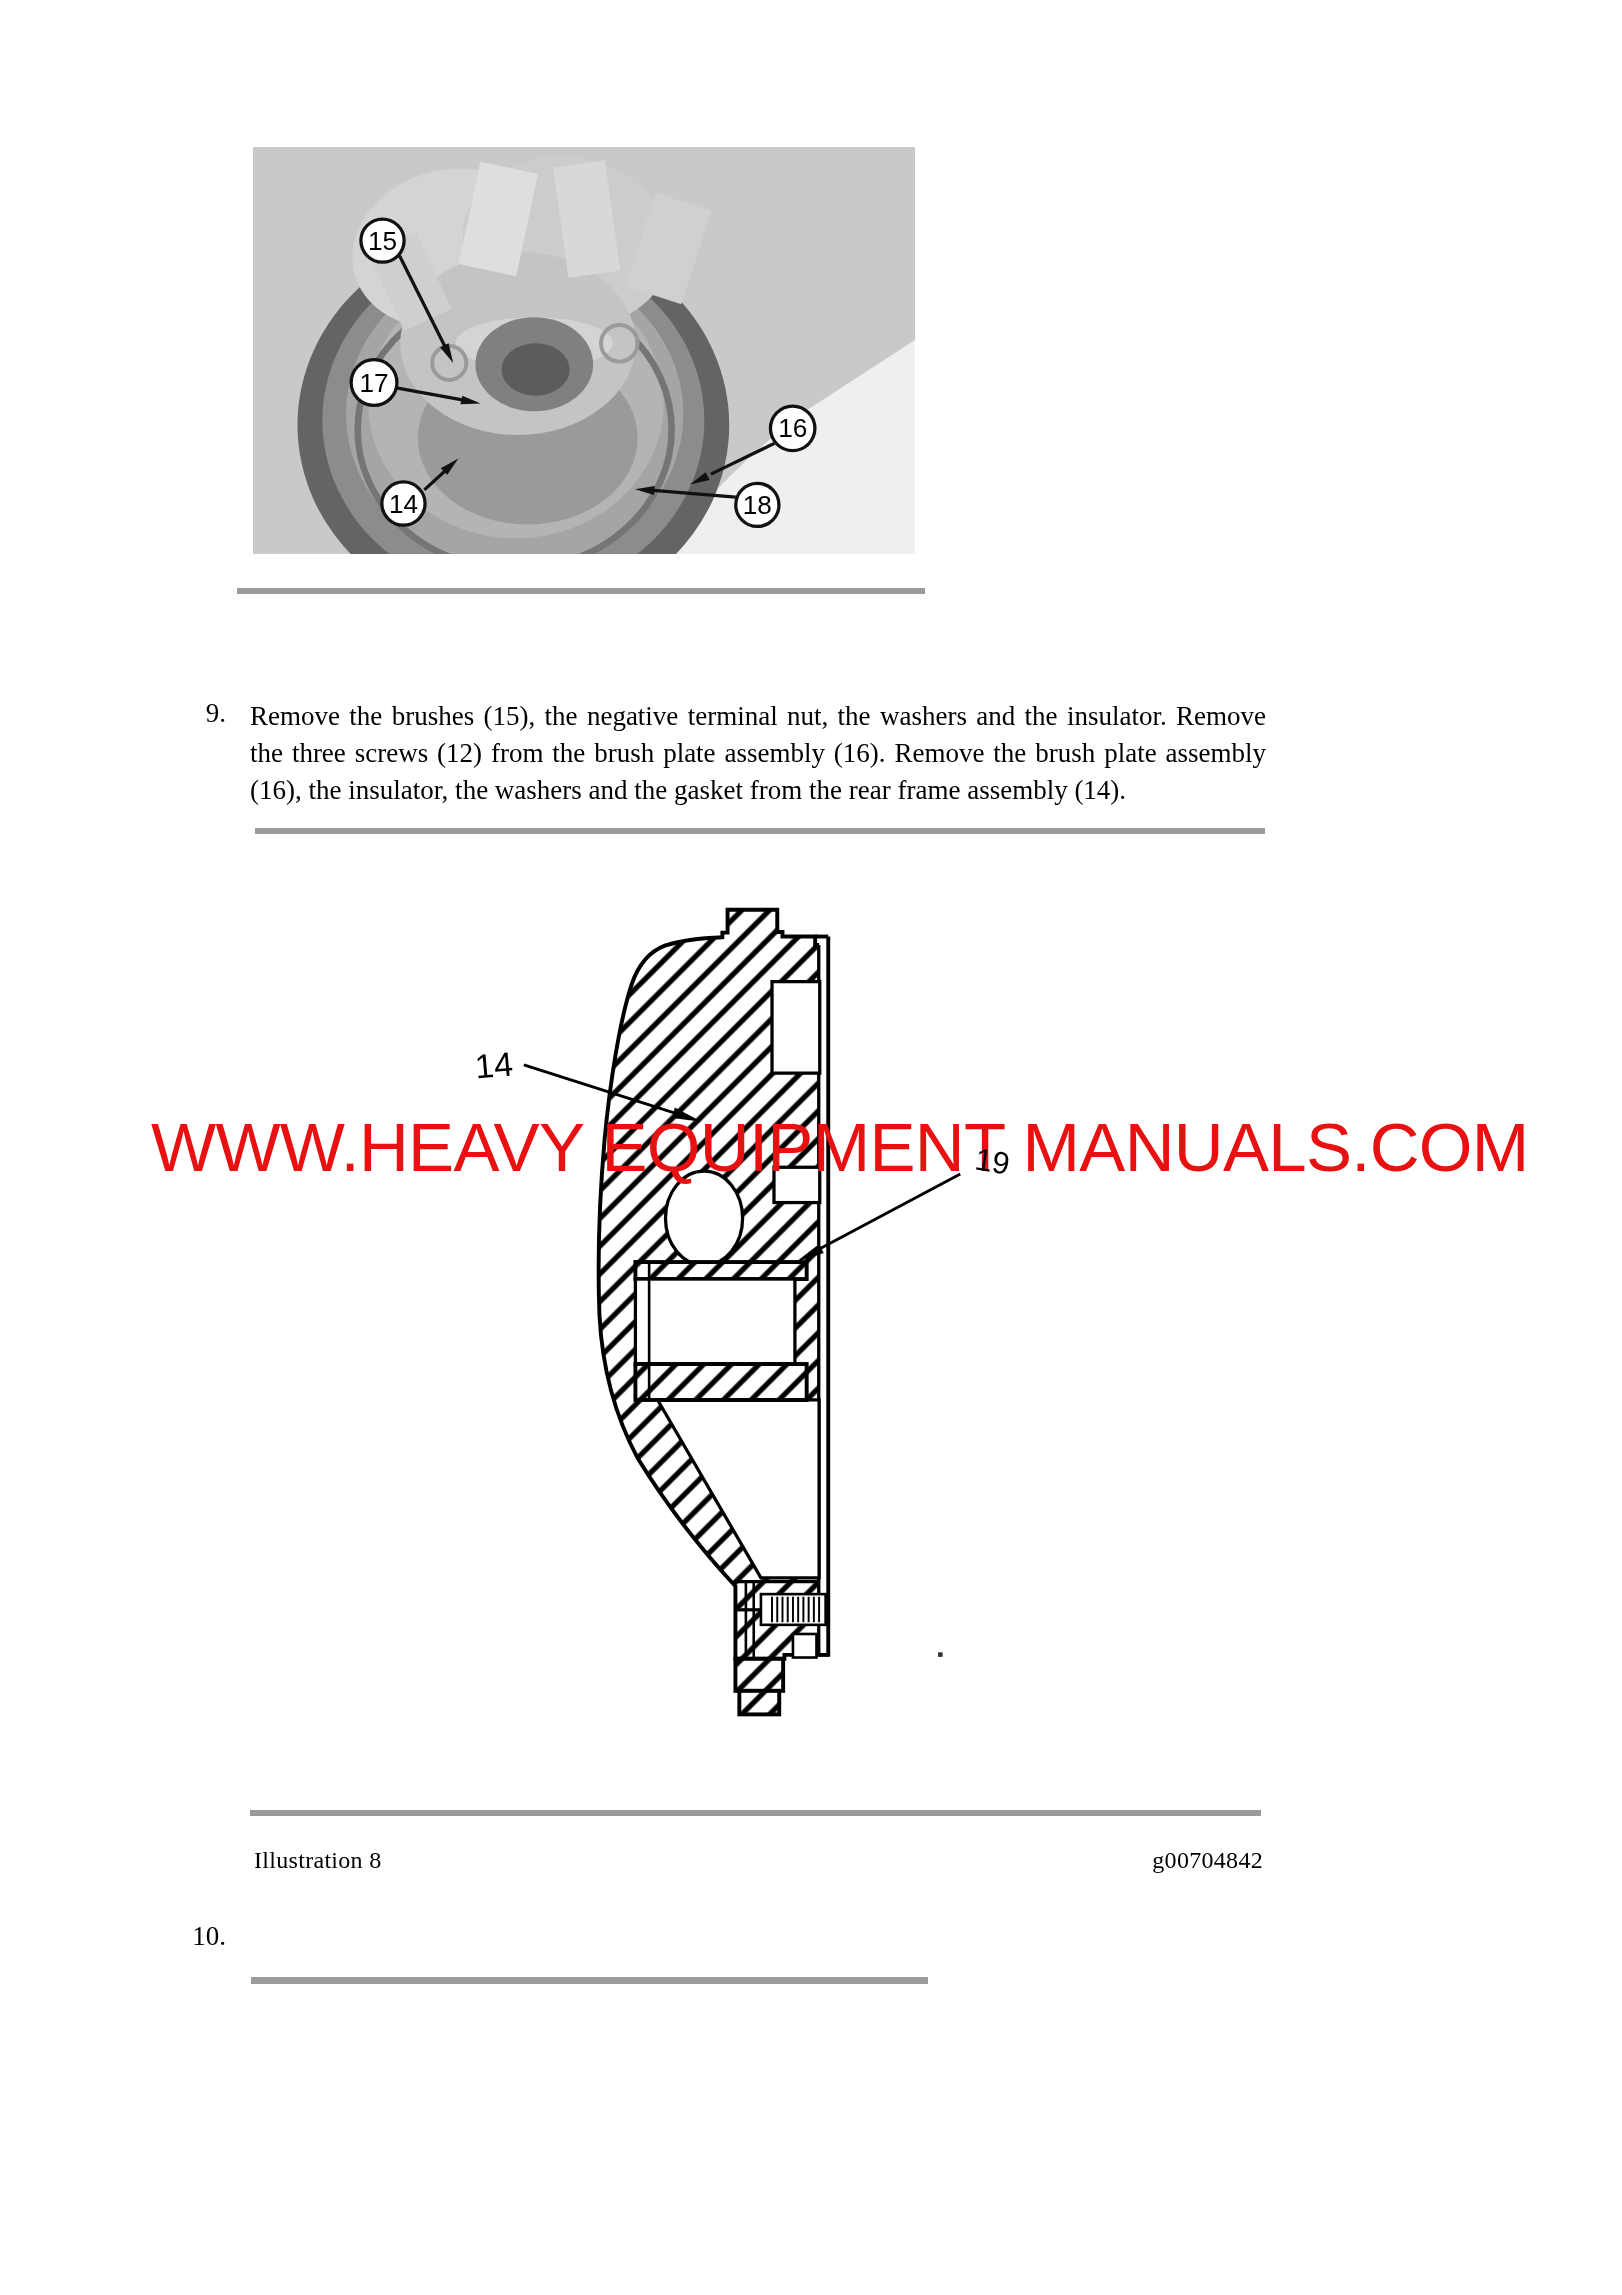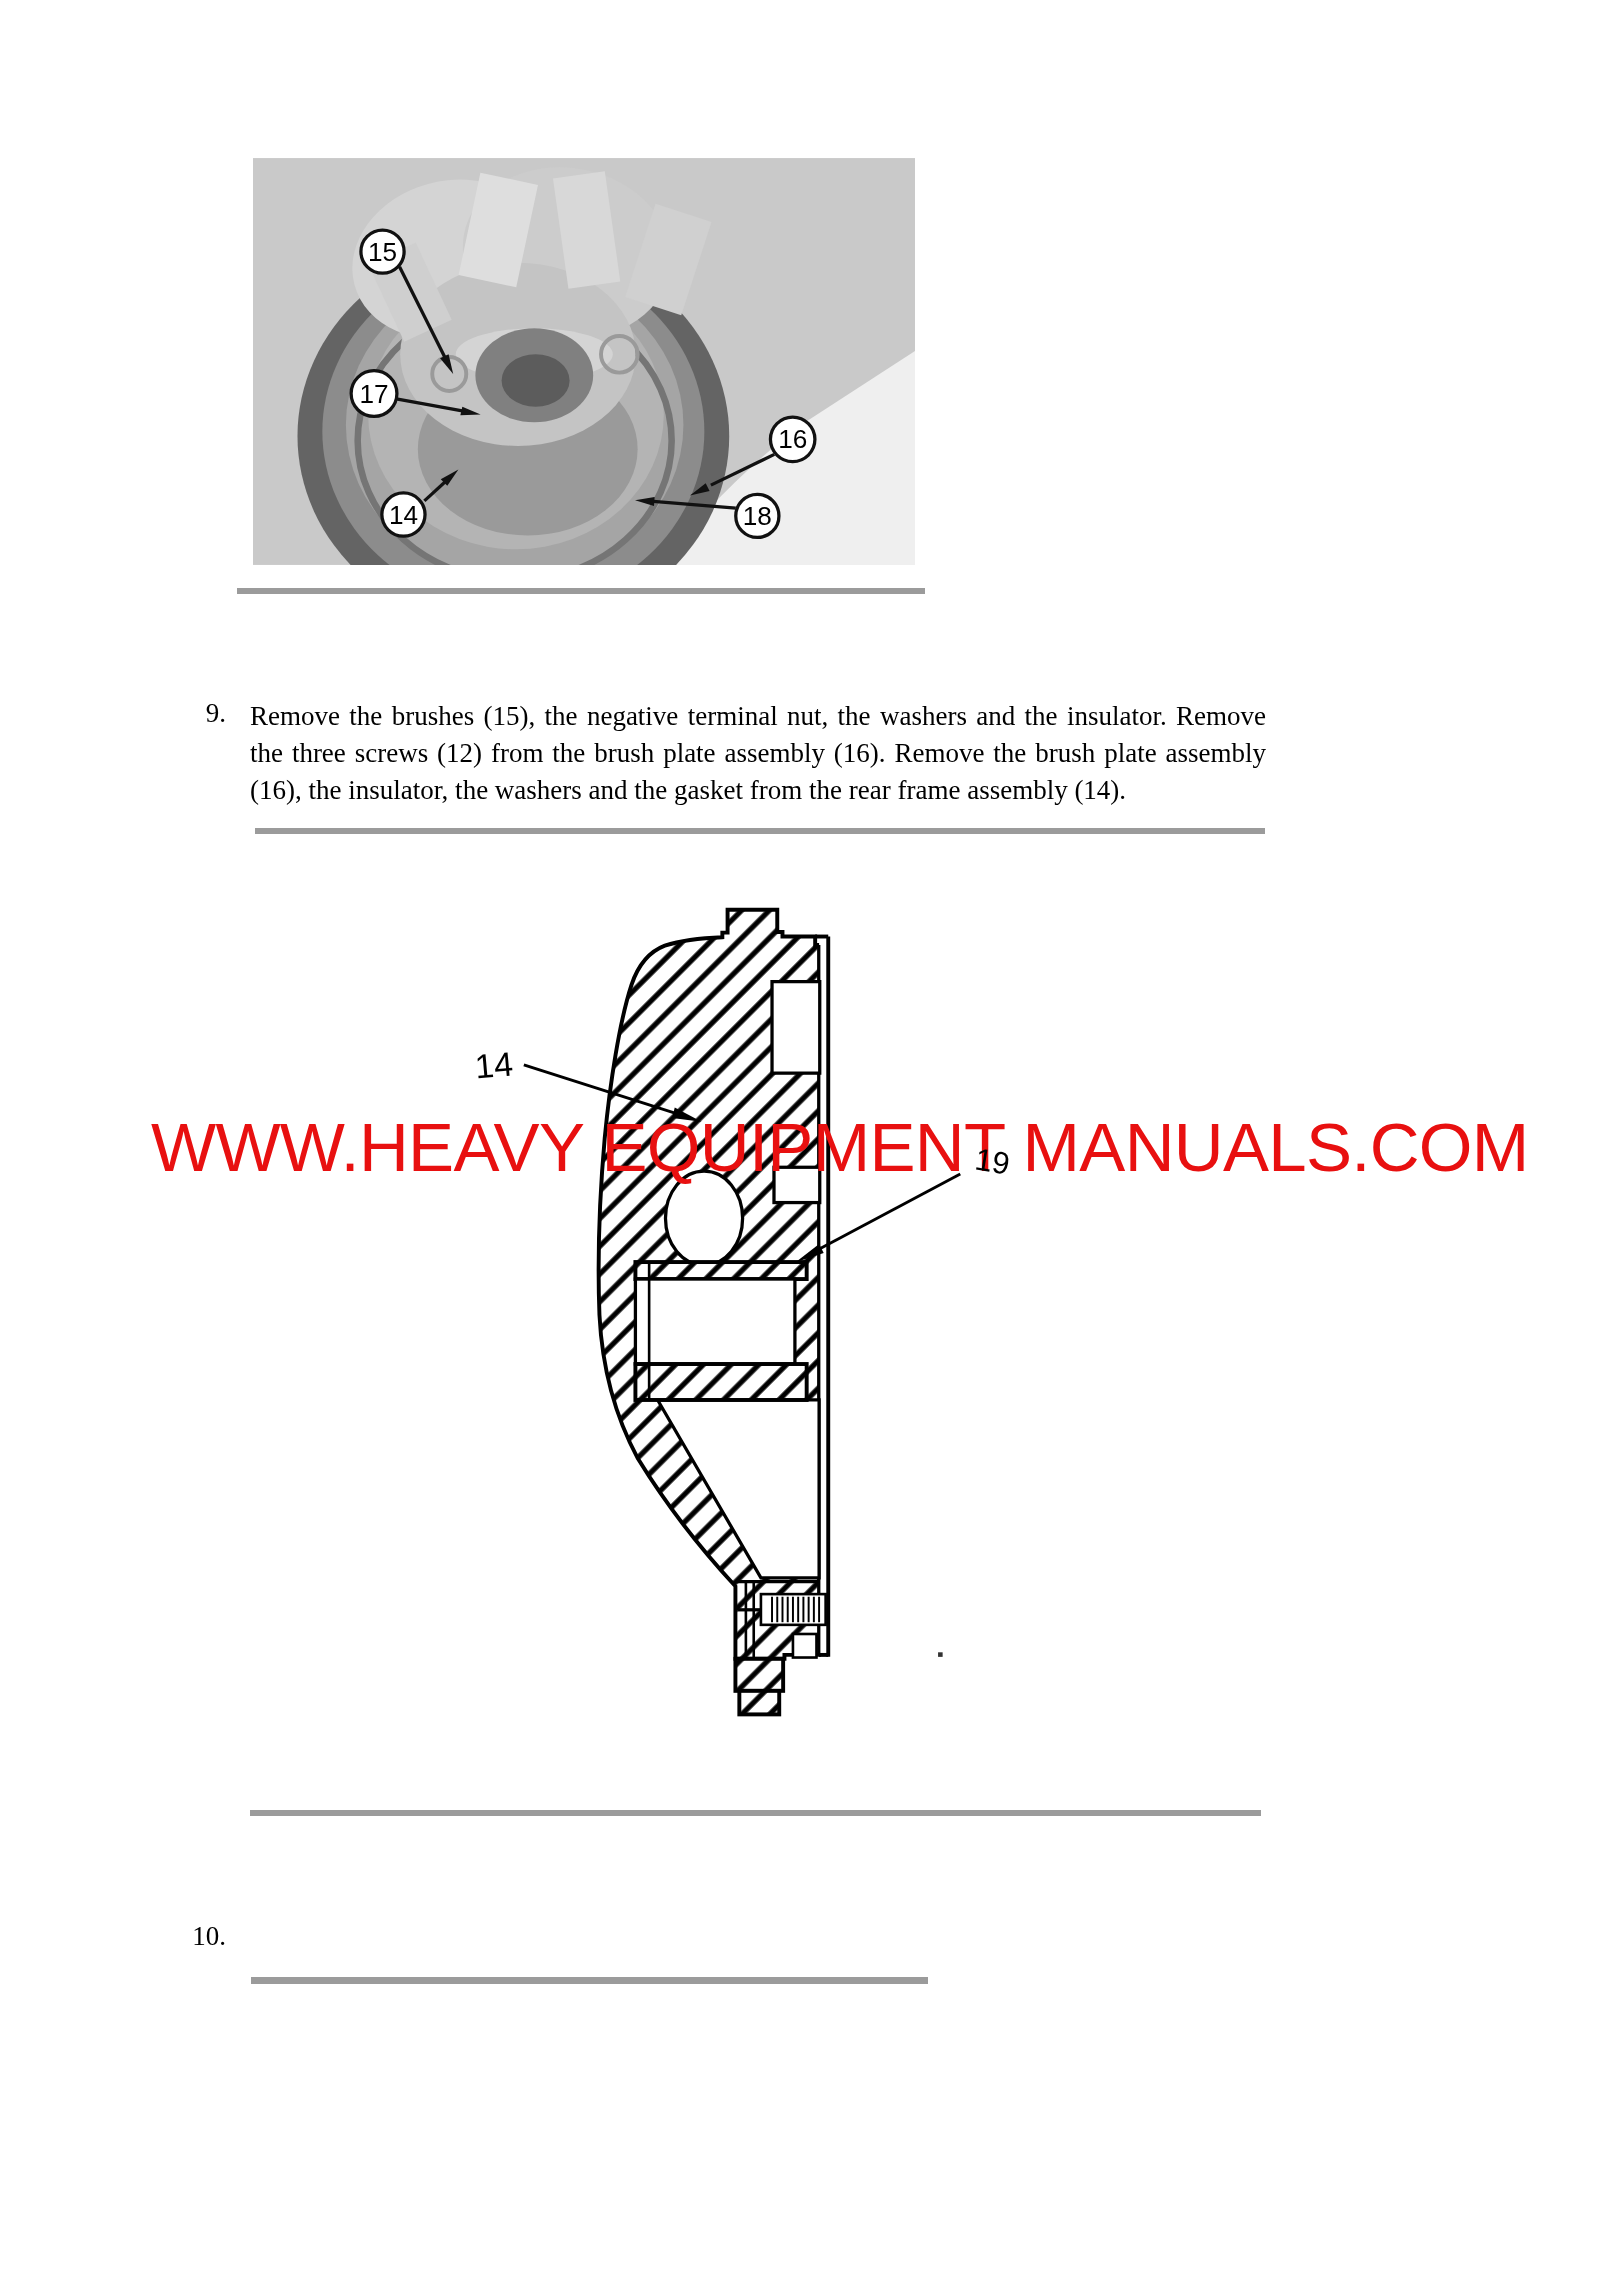--- a/index.html
+++ b/index.html
@@ -30,21 +30,21 @@
   #label-14{left:475px;top:1046px;font-size:34px;transform:rotate(-5deg);}
   #label-19{left:975px;top:1144px;font-size:31px;transform:rotate(9deg);}
   svg{display:block;}
   .z1{z-index:1}.z6{z-index:6}
 </style>
 </head>
 <body>
 
 <div id="page">
 
-  <div class="abs z1" style="left:253px;top:147px;width:662px;height:407px;margin-top:11px;">
+  <div class="abs z1" style="left:253px;top:147px;width:662px;height:407px;">
     <svg width="662" height="407" viewBox="0 0 1012 622">
       <g>
         <rect x="0" y="0" width="1012" height="622" fill="#c9c9c9"></rect>
         <path d="M620,622 L1012,622 L1012,295 L850,400 C760,465 690,540 620,622 Z" fill="#efefef"></path>
       </g>
       <g>
         <ellipse cx="398" cy="425" rx="330" ry="300" fill="#646464"></ellipse>
         <ellipse cx="398" cy="418" rx="292" ry="268" fill="#8c8c8c"></ellipse>
         <ellipse cx="400" cy="408" rx="258" ry="236" fill="#a5a5a5"></ellipse>
         <ellipse cx="402" cy="392" rx="226" ry="206" fill="#b4b4b4"></ellipse>
@@ -196,19 +196,23 @@
     </svg>
   </div>
 
   <div class="draw-label" id="label-14">14</div>
   <div class="draw-label" id="label-19">19</div>
 
   <div id="watermark">WWW.HEAVY EQUIPMENT MANUALS.COM</div>
 
   <div class="divider" style="left:250px;top:1810px;width:1011px;"></div>
 
+  <div class="caption" style="left:254px;top:1847px;width:1009px;">
+    <span>Illustration 8</span>
+    <span>g00704842</span>
+  </div>
 
   <div class="step-num" style="left:175px;top:1921px;width:51px;">10.</div>
 
   <div class="divider" style="left:251px;top:1977px;width:677px;height:6.5px;"></div>
 
 </div>
 
 
 </body></html>

